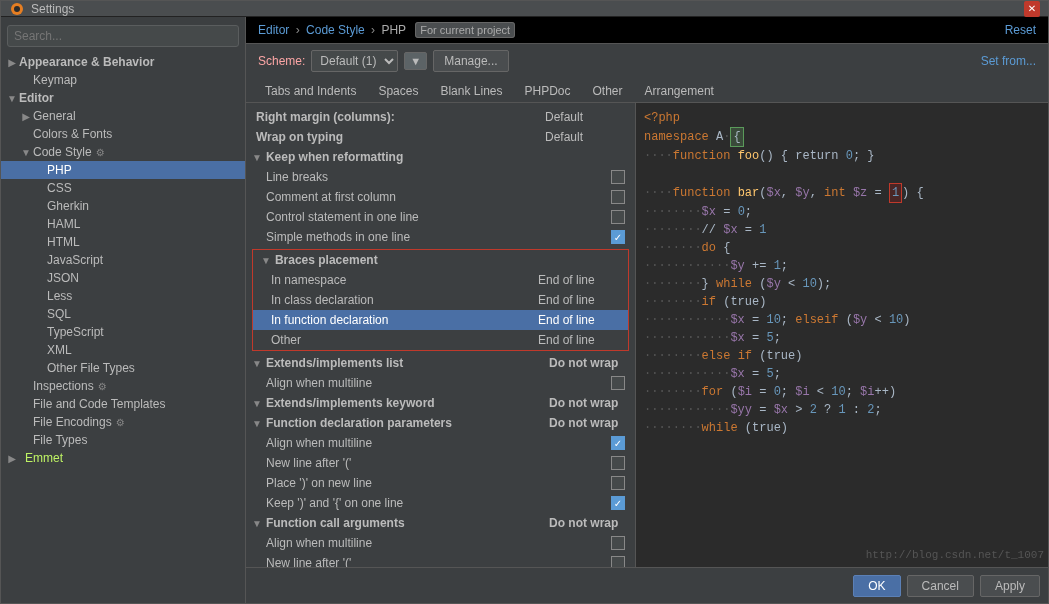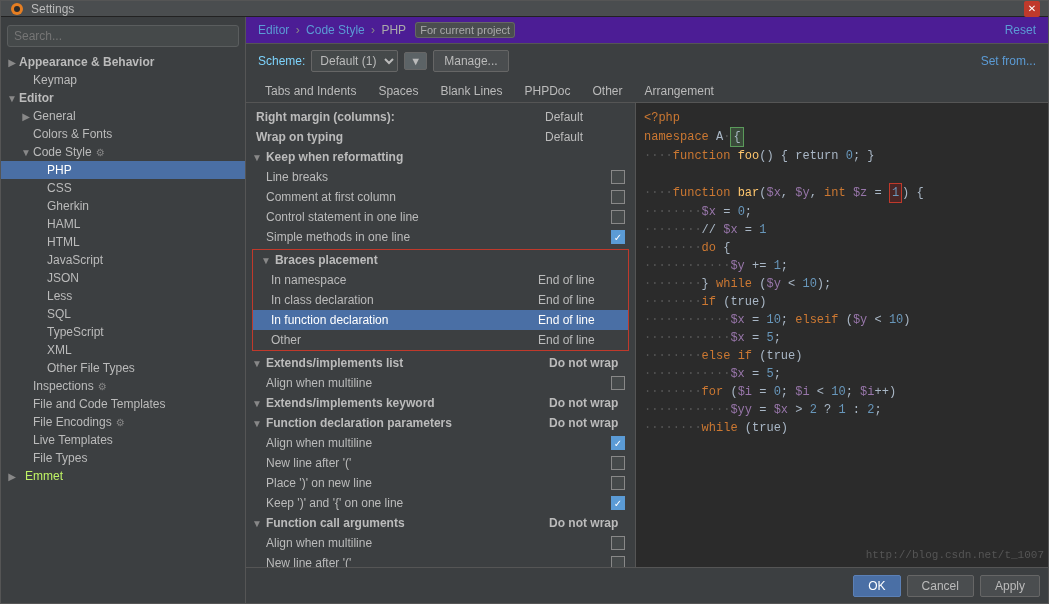--- a/index.html
+++ b/index.html
@@ -99,21 +99,21 @@
       display: flex;
       flex-direction: column;
       overflow: hidden;
     }
 
     .breadcrumb-bar {
       display: flex;
       align-items: center;
       justify-content: space-between;
       padding: 6px 12px;
-      background: #4c1d95;
+      background: #000000;
       border-bottom: 1px solid #555;
       flex-shrink: 0;
     }
     .breadcrumb { color: #aaa; font-size: 12px; }
     .breadcrumb-sep { color: #888; margin: 0 3px; }
     .project-badge {
       color: #aaa; font-size: 11px;
       background: #4a4d4f;
       border: 1px solid #666;
       border-radius: 3px;
@@ -130,21 +130,21 @@
 
     .scheme-bar {
       display: flex;
       align-items: center;
       justify-content: space-between;
       padding: 6px 12px 6px 12px;
       background: #3c3f41;
       flex-shrink: 0;
     }
     .scheme-left { display: flex; align-items: center; gap: 6px; }
-    .scheme-label { color: #7dd3fc; font-size: 12px; }
+    .scheme-label { color: #fca5a5; font-size: 12px; }
     .scheme-select {
       background: #45494a;
       border: 1px solid #666;
       color: #bbb;
       font-size: 12px;
       padding: 2px 4px;
       border-radius: 2px;
     }
     .scheme-dropdown-btn {
       background: #5c6366;
@@ -430,23 +430,20 @@
       <div class="tree-item indent-2" style="padding-left:32px;">
         <span class="tree-label">Inspections</span>
         <span class="tree-badge">⚙</span>
       </div>
       <div class="tree-item indent-2" style="padding-left:32px;">
         <span class="tree-label">File and Code Templates</span>
       </div>
       <div class="tree-item indent-2" style="padding-left:32px;">
         <span class="tree-label">File Encodings</span>
         <span class="tree-badge">⚙</span>
-      </div>
-      <div class="tree-item indent-2" style="padding-left:32px;">
-        <span class="tree-label">Live Templates</span>
       </div>
       <div class="tree-item indent-2" style="padding-left:32px;">
         <span class="tree-label">File Types</span>
       </div>
       <div class="tree-item indent-1">
         <span class="tree-arrow">▶</span>
         <span class="tree-label" style="color:#bef264;margin-left:6px;">Emmet</span>
       </div>
     </div>
 

